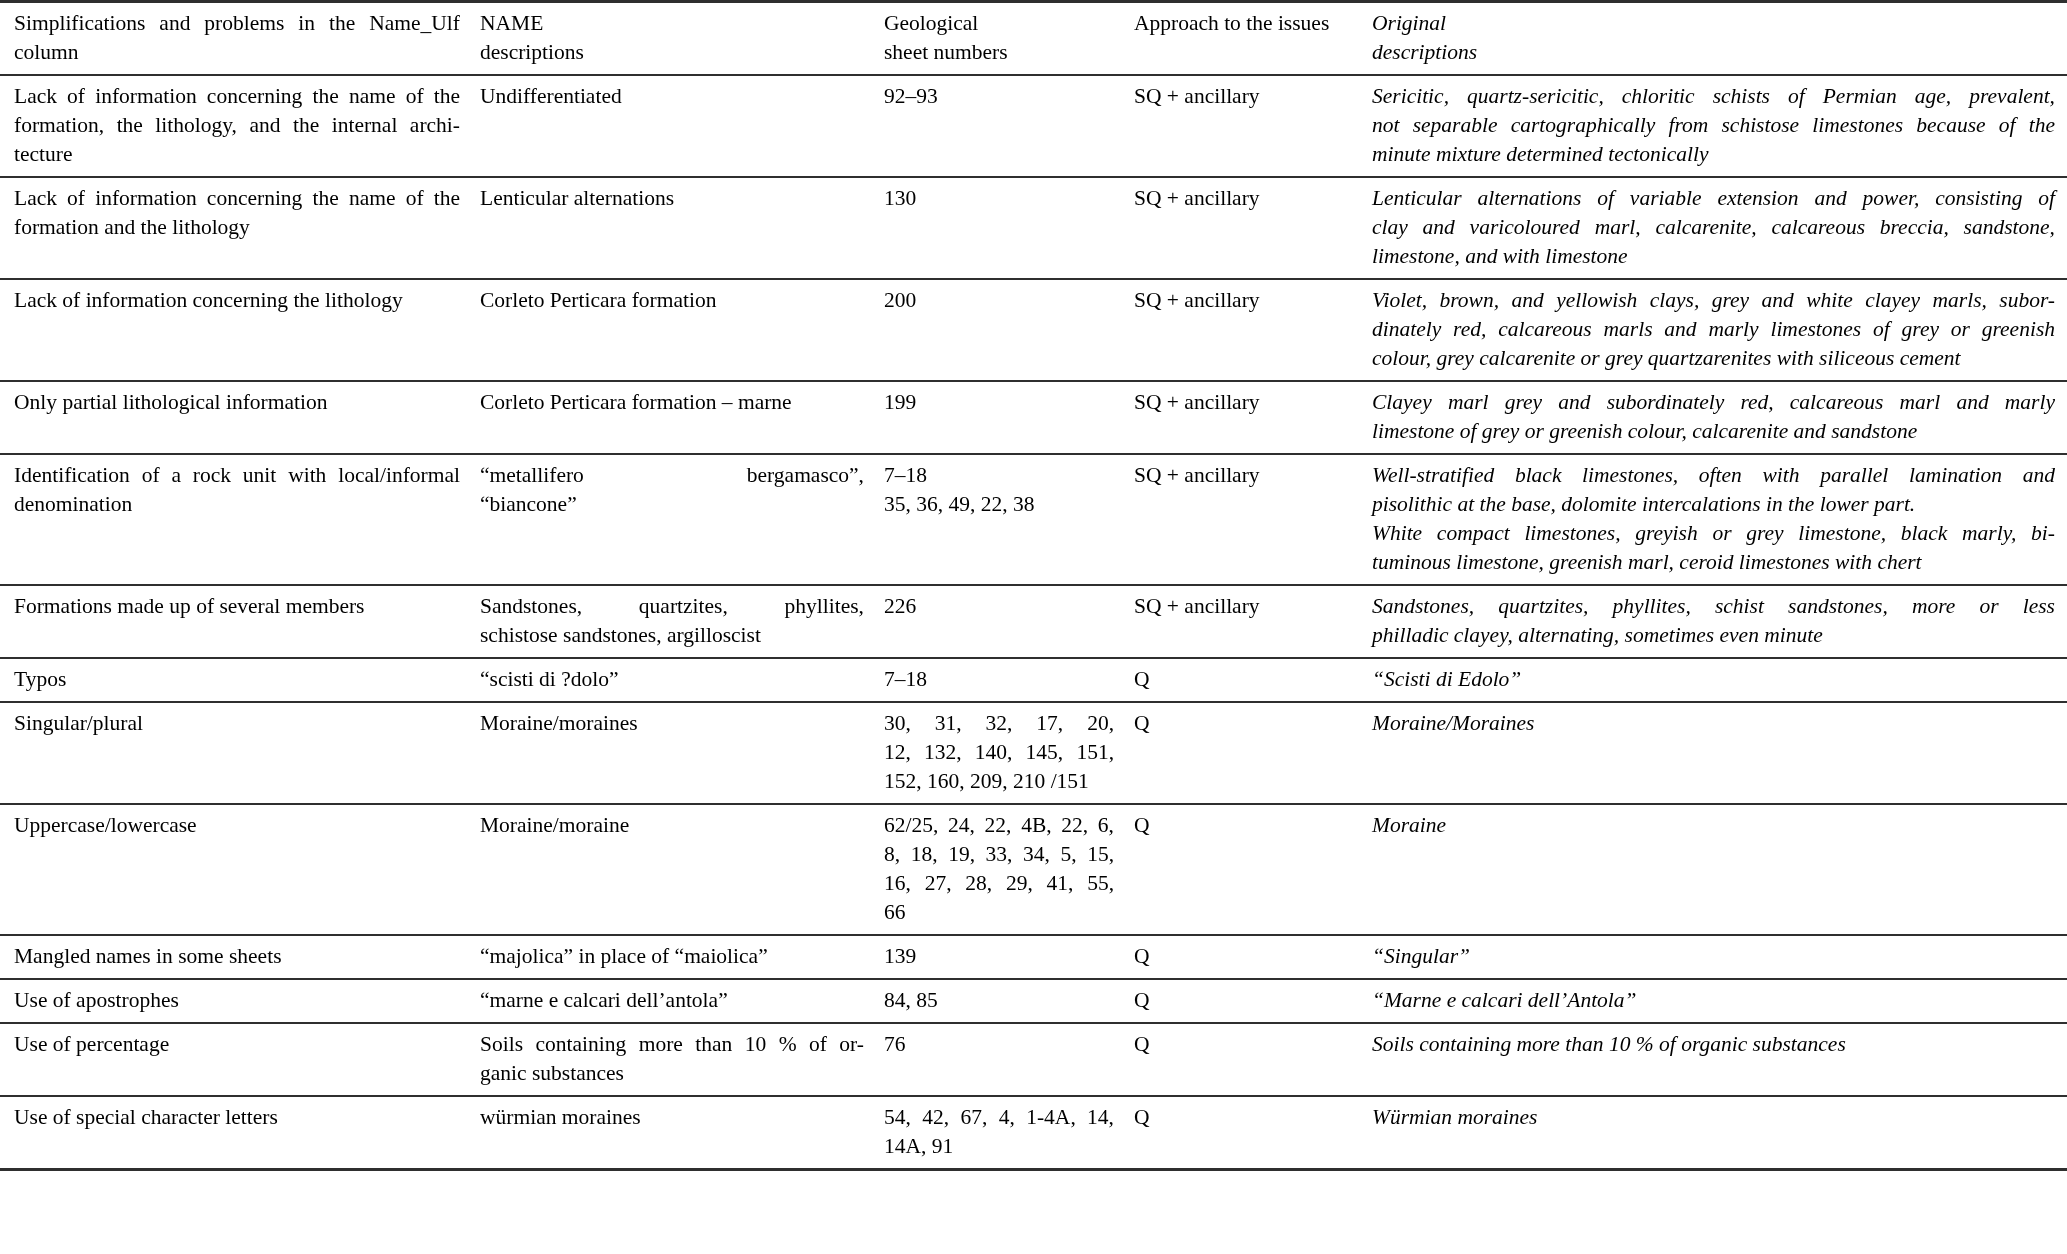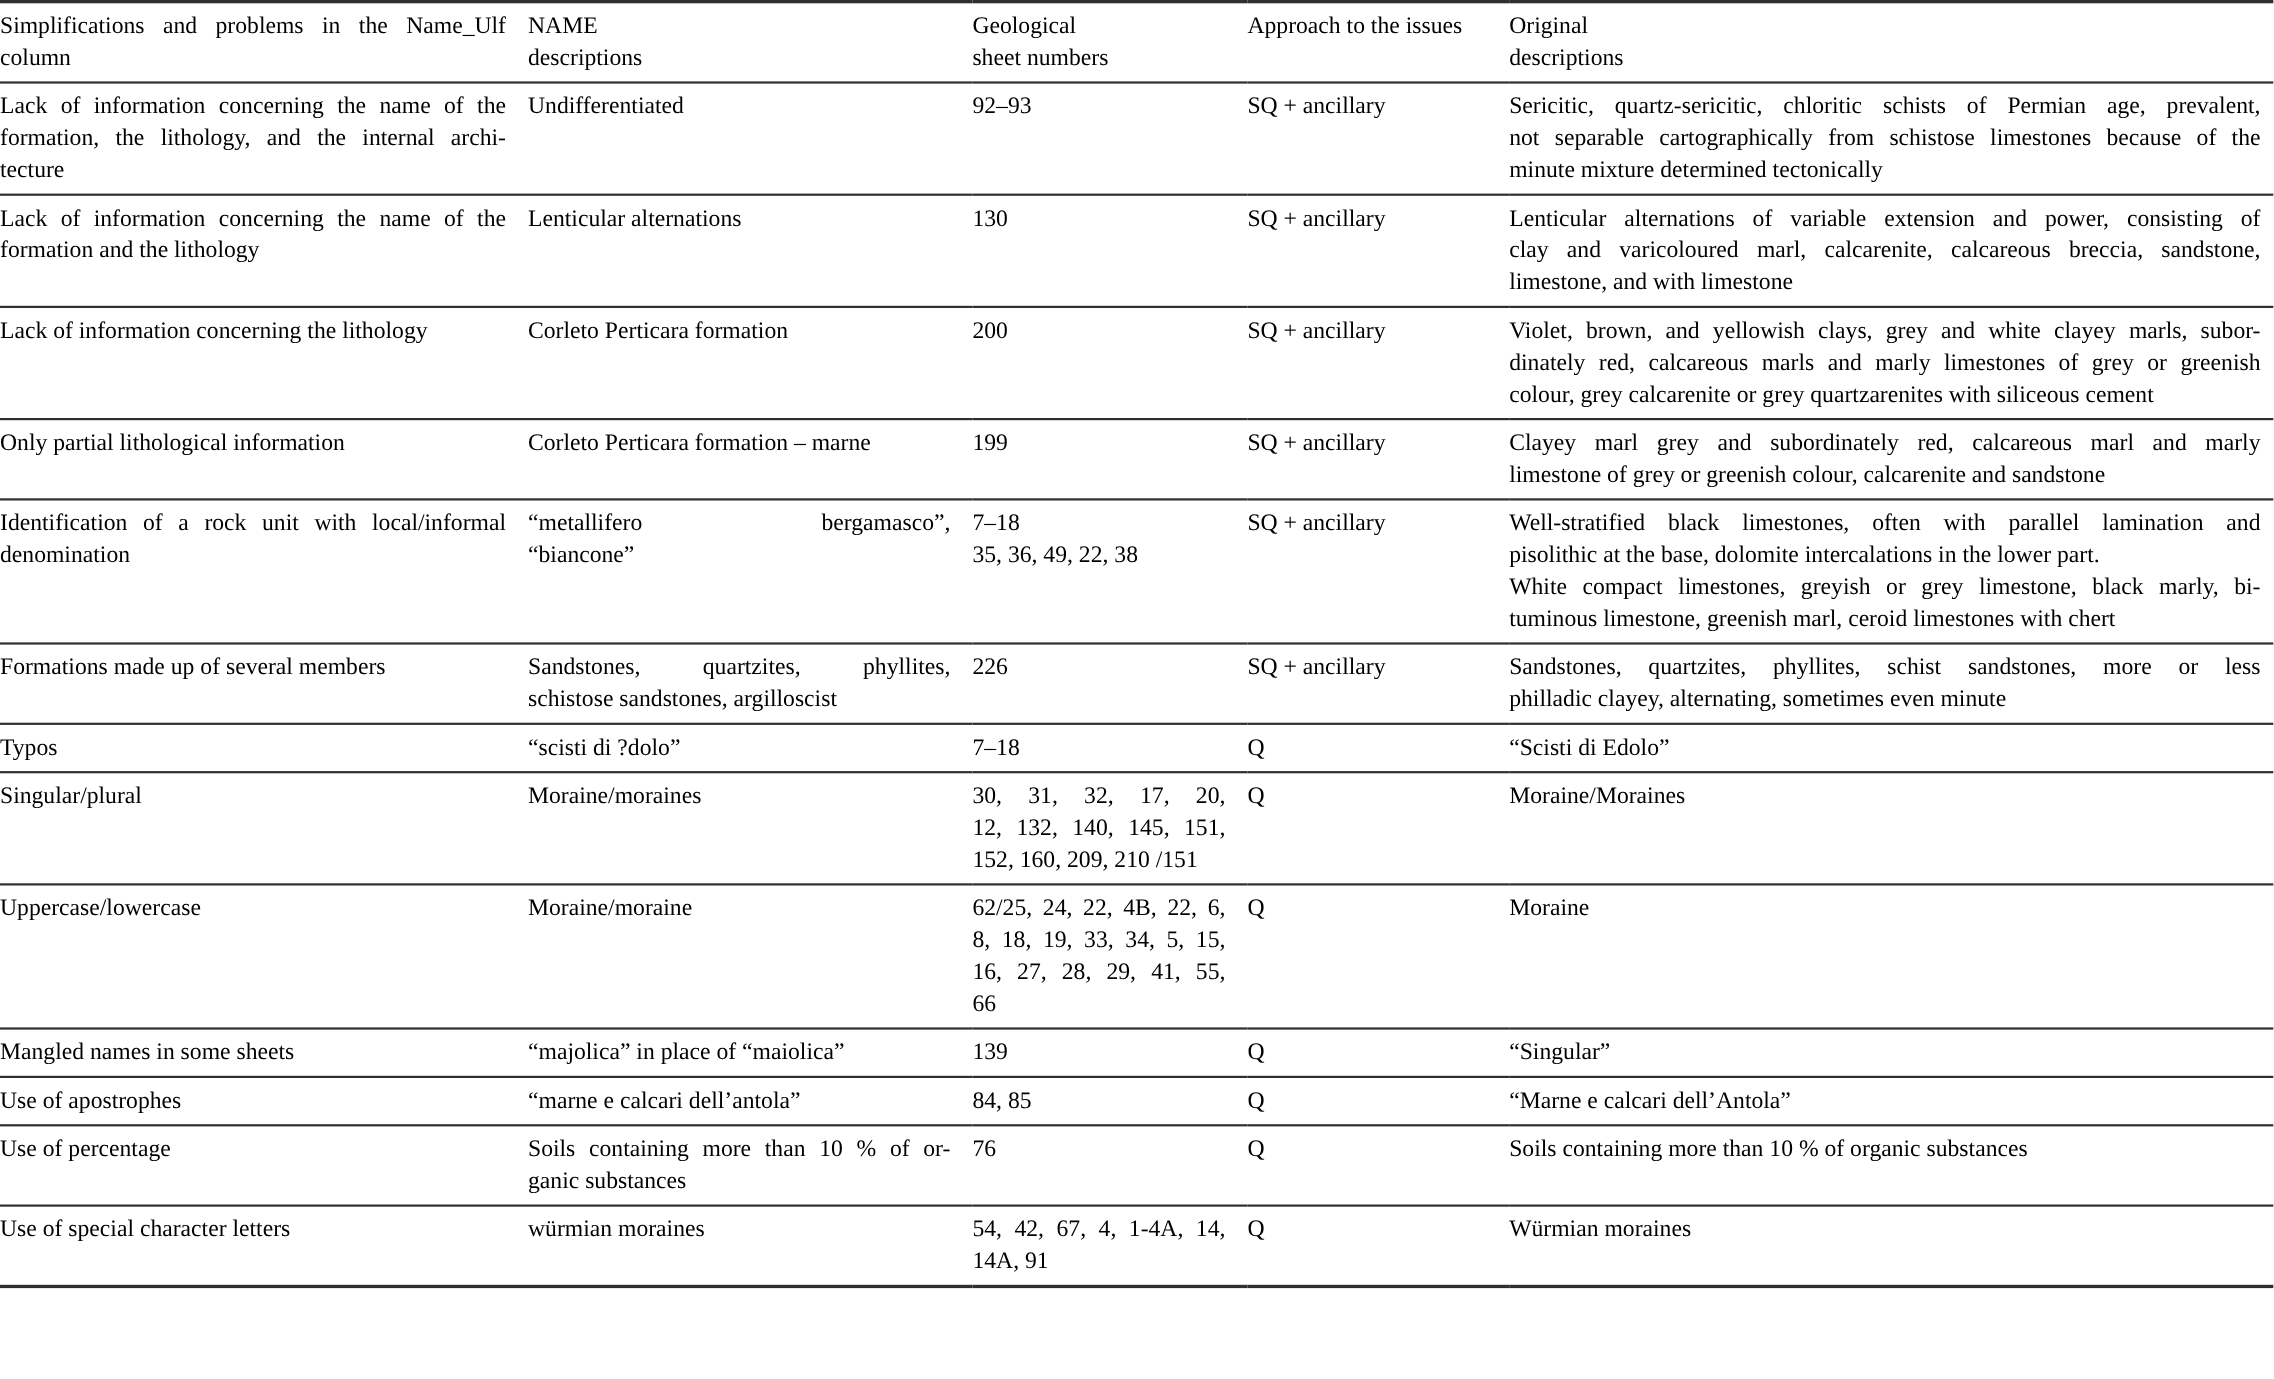--- a/index.html
+++ b/index.html
@@ -31,23 +31,25 @@
   table.paper-table tbody tr + tr {
     border-top: 2px solid #2f2f2f;
   }
   th, td {
     vertical-align: top;
     text-align: left;
     font-weight: normal;
     padding: 6px 20px 7px 0;
   }
   th:first-child, td:first-child {
+    padding-left: 14px;
   }
   th:last-child, td:last-child {
     padding-right: 12px;
+    font-style: italic;
   }
   .tline {
     text-align: left;
   }
   .tline.just {
     text-align: justify;
     text-align-last: justify;
   }
 </style>
 </head>

